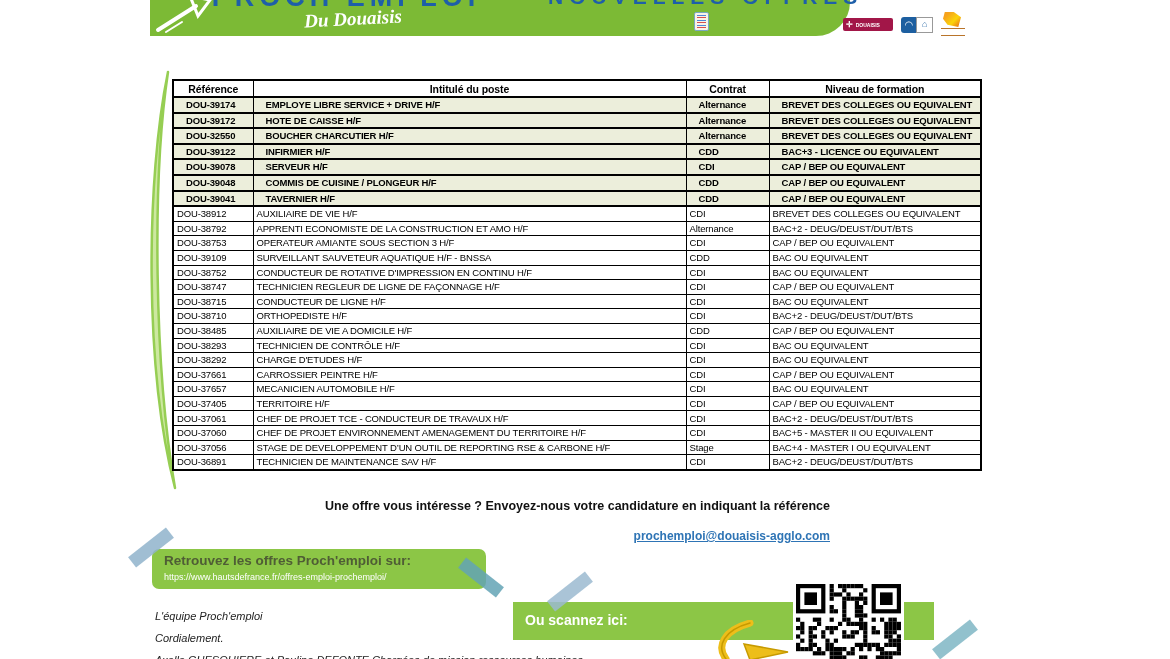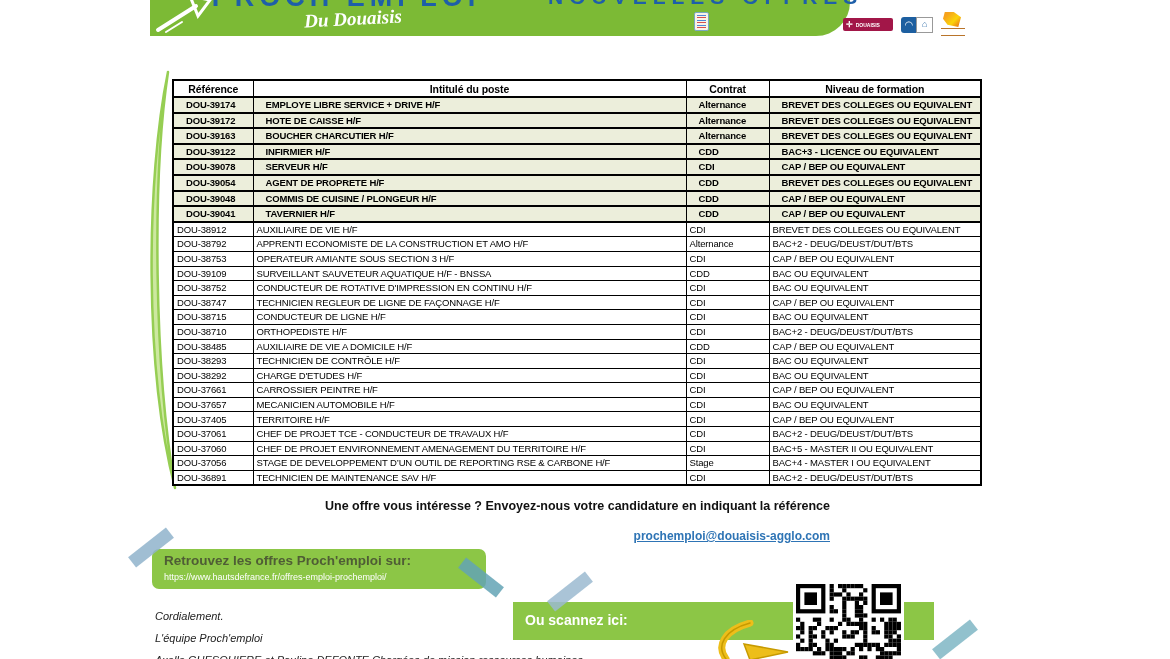--- a/index.html
+++ b/index.html
@@ -152,42 +152,36 @@
           <td>Alternance</td>
           <td>BREVET DES COLLEGES OU EQUIVALENT</td>
         </tr>
         <tr class="bold">
           <td>DOU-39172</td>
           <td>HOTE DE CAISSE H/F</td>
           <td>Alternance</td>
           <td>BREVET DES COLLEGES OU EQUIVALENT</td>
         </tr>
         <tr class="bold">
-          <td>DOU-39163</td>
+          <td>DOU-32550</td>
           <td>BOUCHER CHARCUTIER H/F</td>
           <td>Alternance</td>
           <td>BREVET DES COLLEGES OU EQUIVALENT</td>
         </tr>
         <tr class="bold">
           <td>DOU-39122</td>
           <td>INFIRMIER H/F</td>
           <td>CDD</td>
           <td>BAC+3 - LICENCE OU EQUIVALENT</td>
         </tr>
         <tr class="bold">
           <td>DOU-39078</td>
           <td>SERVEUR H/F</td>
           <td>CDI</td>
           <td>CAP / BEP OU EQUIVALENT</td>
-        </tr>
-        <tr class="bold">
-          <td>DOU-39054</td>
-          <td>AGENT DE PROPRETE H/F</td>
-          <td>CDD</td>
-          <td>BREVET DES COLLEGES OU EQUIVALENT</td>
         </tr>
         <tr class="bold">
           <td>DOU-39048</td>
           <td>COMMIS DE CUISINE / PLONGEUR H/F</td>
           <td>CDD</td>
           <td>CAP / BEP OU EQUIVALENT</td>
         </tr>
         <tr class="bold">
           <td>DOU-39041</td>
           <td>TAVERNIER H/F</td>
@@ -559,16 +553,16 @@
 
 <span class="yellow-arrow">
   <svg width="95" height="40" viewBox="0 0 95 40">
     <path d="M52 3 C26 10 18 26 28 39" stroke="#edbe1a" stroke-width="7" fill="none" stroke-linecap="round"></path>
     <path d="M52 3 C26 10 18 26 28 39" stroke="#c79a00" stroke-width="1.5" fill="none" stroke-linecap="round"></path>
     <polygon points="46,24 90,32 52,40" fill="#edbe1a" stroke="#c79a00" stroke-width="1.5"></polygon>
   </svg>
 </span>
 
 <div class="signature">
+  <div>L'équipe Proch'emploi</div>
   <div>Cordialement.</div>
-  <div>L'équipe Proch'emploi</div>
   <div>Axelle GHESQUIERE et Pauline DEFONTE Chargées de mission ressources humaines</div>
 </div>
 
 </body></html>

